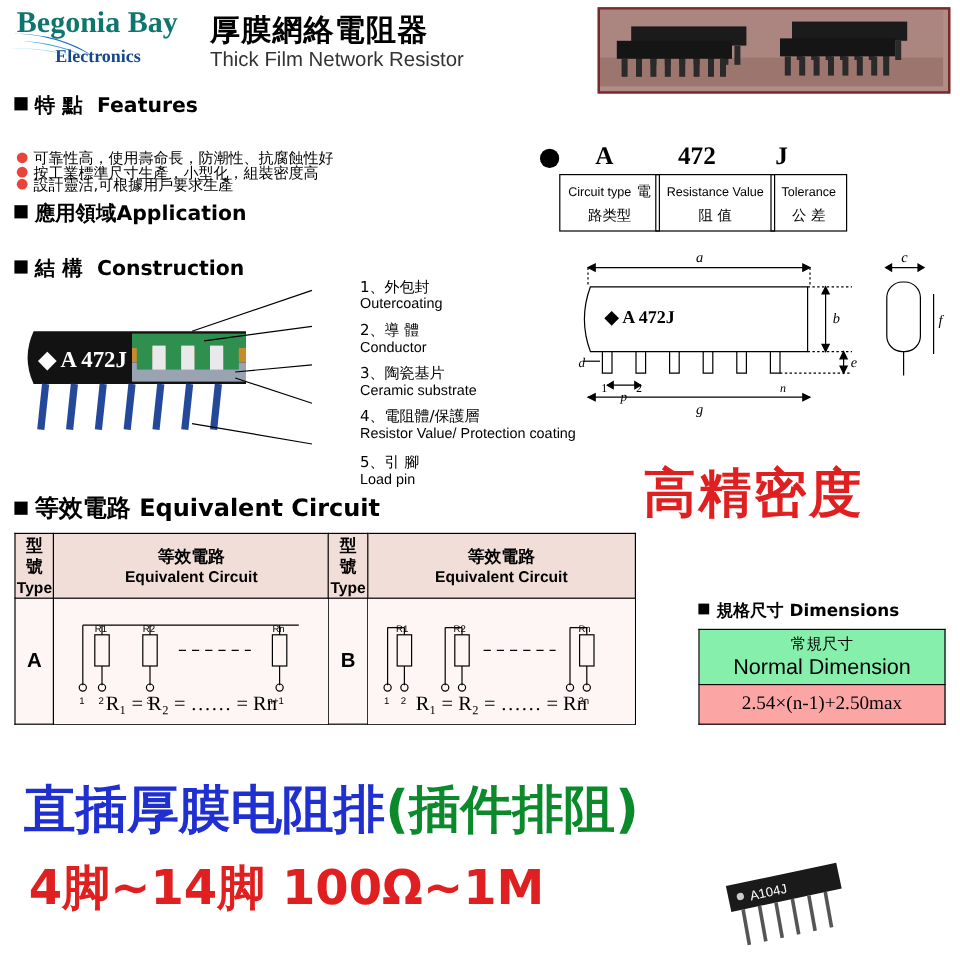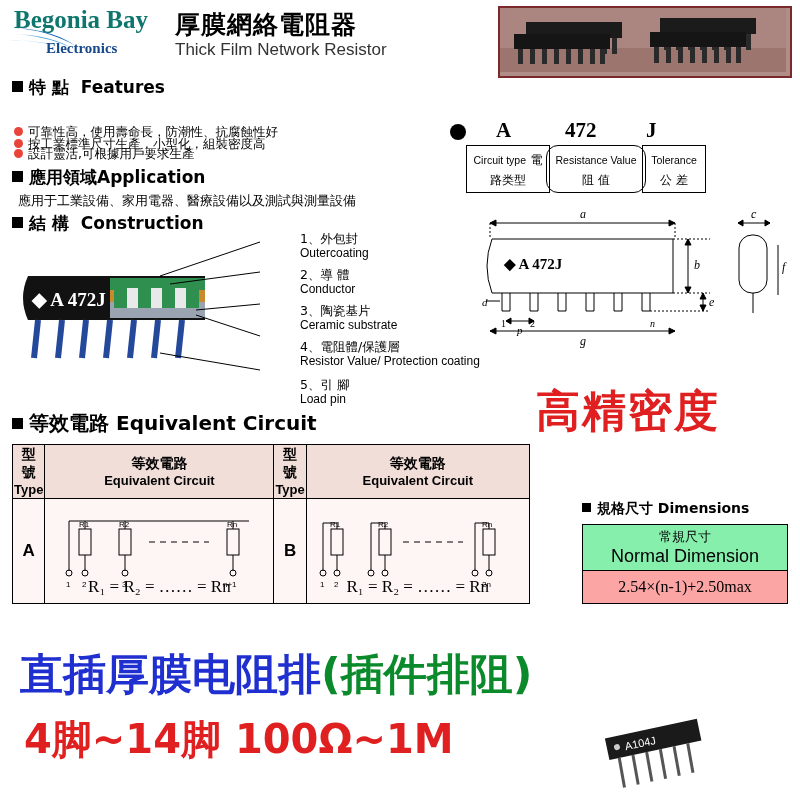--- a/index.html
+++ b/index.html
@@ -161,37 +161,36 @@
   <div class="bullet" style="left:14px;top:124px;">
     <span class="dot"></span><span>可靠性高，使用壽命長，防潮性、抗腐蝕性好</span>
   </div>
   <div class="bullet" style="left:14px;top:146px;text-align:right;">
     <span class="dot"></span><span>設計靈活,可根據用戶要求生產</span>
   </div>
 
   <div class="h-sec" style="left:12px;top:166px;text-align:center;">
     <span class="sq"></span><span>應用領域Application</span>
   </div>
-  <div class="bullet" style="left:18px;top:192px;font-size:13px;">應用于工業設備、家用電器、醫療設備以及測試與測量設備</div>
 
   <div class="h-sec" style="left:12px;top:212px;">
     <span class="sq"></span><span>結 構</span>&nbsp;&nbsp;<span>Construction</span>
   </div>
 
   <div class="pn">
     <div class="pn-dot"></div>
     <div class="pn-A">A</div>
     <div class="pn-num">472</div>
     <div class="pn-J">J</div>
 
     <div class="pn-box" style="left:16px;width:78px;">
       <span class="en">Circuit type</span>
       <span class="cn">電路类型</span>
     </div>
-    <div class="pn-box" style="left:96px;width:94px;border-radius:12px;">
+    <div class="pn-box" style="left:96px;width:94px;">
       <span class="en">Resistance Value</span>
       <span class="cn">阻 值</span>
     </div>
     <div class="pn-box" style="left:192px;width:58px;">
       <span class="en">Tolerance</span>
       <span class="cn">公 差</span>
     </div>
   </div>
 
   <div class="constr">

